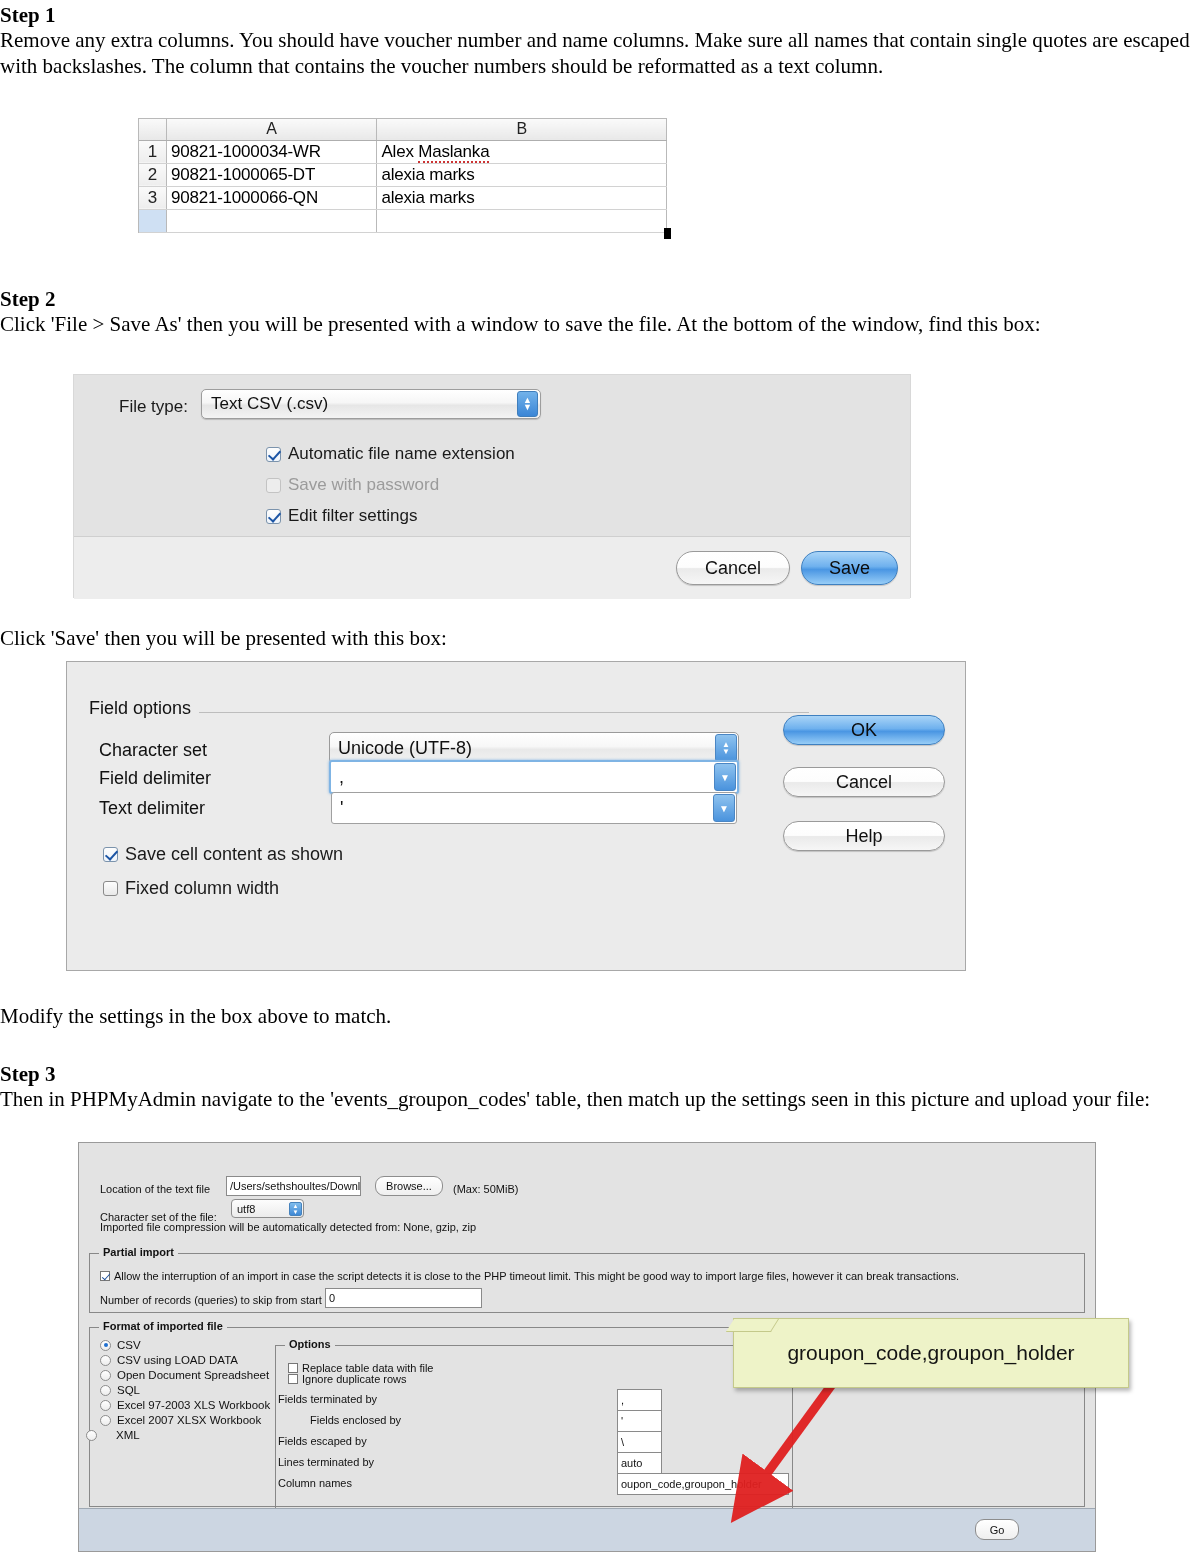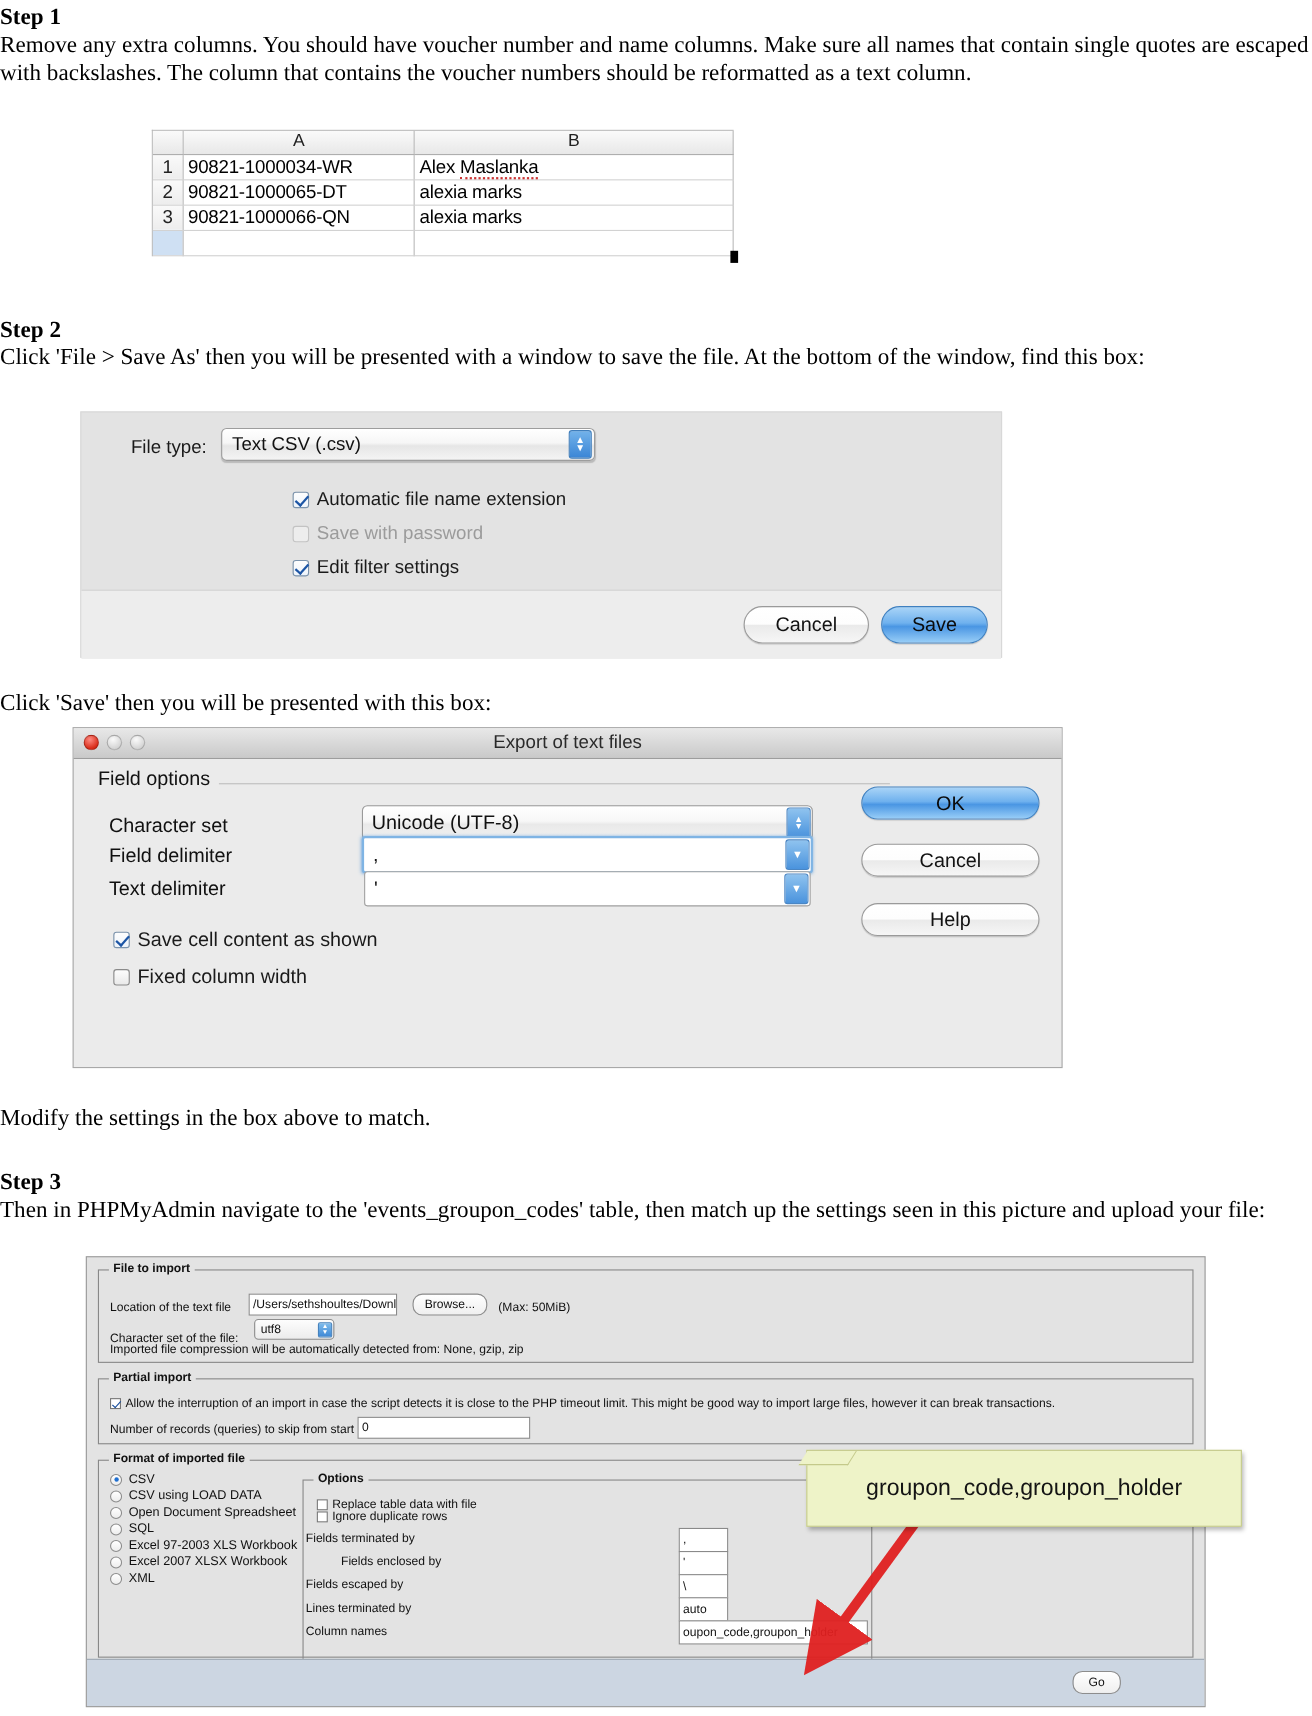--- a/index.html
+++ b/index.html
@@ -559,26 +559,20 @@
   </div>
 
   <div class="sd-footer">
     <div class="mac-btn" style="left:602px; top:14px; width:114px; height:34px;">Cancel</div>
     <div class="mac-btn primary" style="left:727px; top:14px; width:97px; height:34px;">Save</div>
   </div>
 </div>
 
 <div id="export-dialog">
 
-  <div id="export-titlebar">
-    <span class="traffic red"></span>
-    <span class="traffic gray1"></span>
-    <span class="traffic gray2"></span>
-    <span class="title">Export of text files</span>
-  </div>
 
   <div id="fieldopts-rule"></div>
   <div id="fieldopts-legend">Field options</div>
 
   <div class="ex-label" style="left:32px; top:78px;">Character set</div>
   <div class="ex-combo popup" style="left:262px; top:70px; width:410px; height:32px;">
     <span class="val">Unicode (UTF-8)</span>
     <span class="caret">
       <span>▲</span>
       <span>▼</span>
@@ -606,23 +600,20 @@
     <span>Fixed column width</span>
   </div>
 
   <div class="mac-btn primary" style="left:716px; top:53px; width:162px; height:30px;">OK</div>
   <div class="mac-btn" style="left:716px; top:105px; width:162px; height:30px;">Cancel</div>
   <div class="mac-btn" style="left:716px; top:159px; width:162px; height:30px;">Help</div>
 </div>
 
 <div id="pma">
 
-  <div class="fs" style="left:10px; top:11px; width:996px; height:85px;">
-    <span class="legend">File to import</span>
-  </div>
 
   <div class="pma-text" style="left:21px; top:40px;">Location of the text file</div>
   <div class="pma-input" style="left:147px; top:33px; width:135px; height:20px;">/Users/sethshoultes/Downl</div>
   <div class="pma-btn" style="left:296px; top:33px; width:68px; height:20px;">Browse...</div>
   <div class="pma-text" style="left:374px; top:40px;">(Max: 50MiB)</div>
 
   <div class="pma-text" style="left:21px; top:68px;">Character set of the file:</div>
   <div class="pma-select" style="left:152px; top:56px; width:73px; height:19px;">
     <span>utf8</span>
     <span class="sc">
@@ -664,21 +655,21 @@
     <span>SQL</span>
   </div>
   <div class="pma-radio" style="left:21px; top:256px;">
     <span class="rbox"></span>
     <span>Excel 97-2003 XLS Workbook</span>
   </div>
   <div class="pma-radio" style="left:21px; top:271px;">
     <span class="rbox"></span>
     <span>Excel 2007 XLSX Workbook</span>
   </div>
-  <div class="pma-radio" style="left:21px; top:286px;">
+  <div class="pma-radio" style="left:7px; top:286px;gap:13px;">
     <span class="rbox"></span>
     <span>XML</span>
   </div>
 
   <div class="fs" style="left:196px; top:202px; width:518px; height:192px;">
     <span class="legend">Options</span>
   </div>
 
   <div class="pma-check" style="left:209px; top:219px;">
     <span class="cbox"></span>

